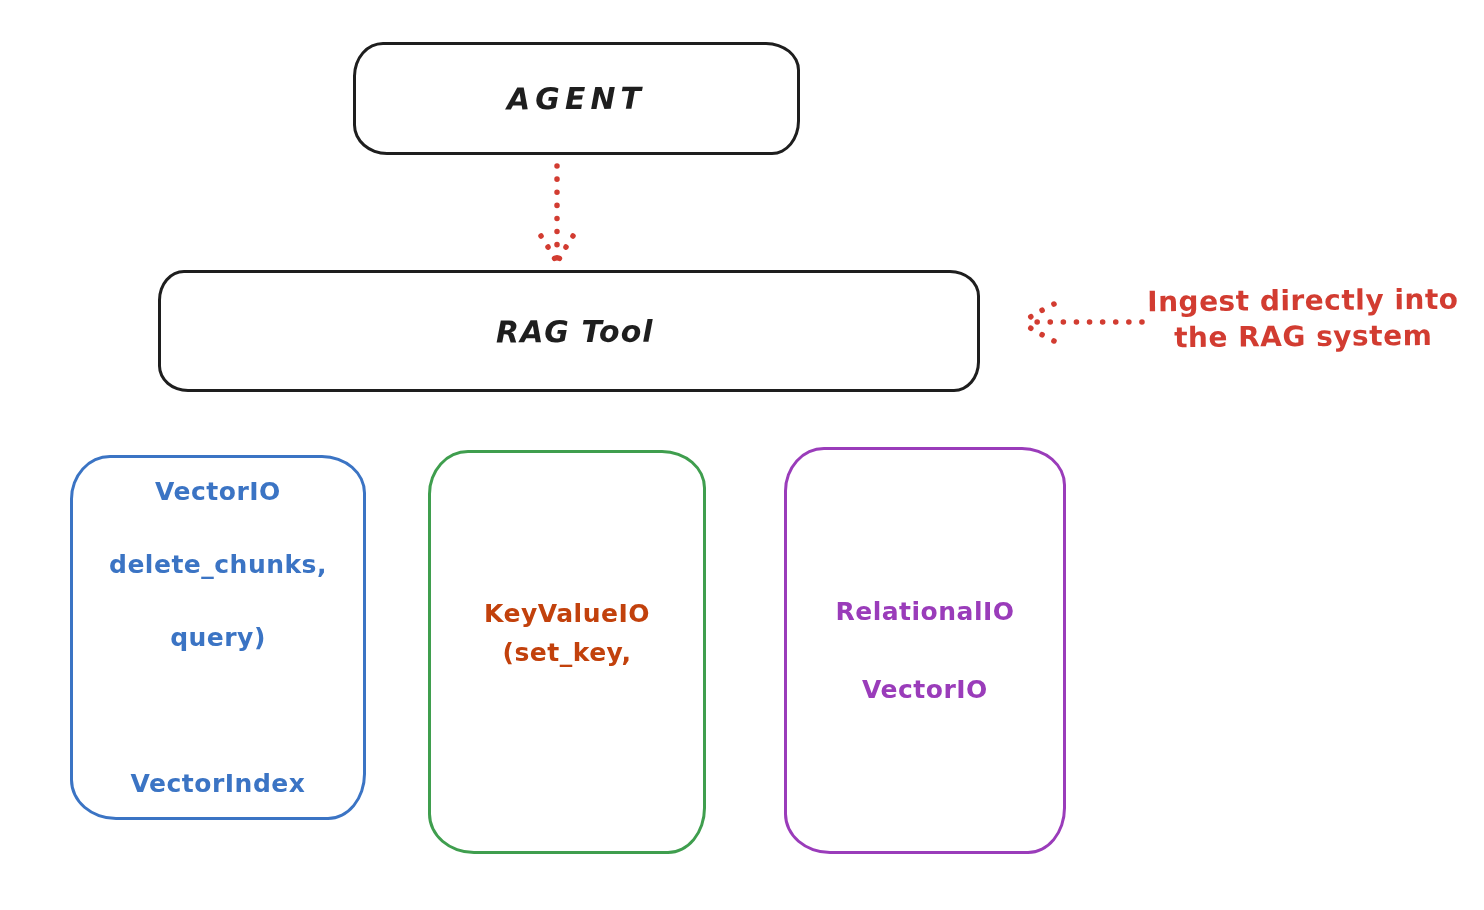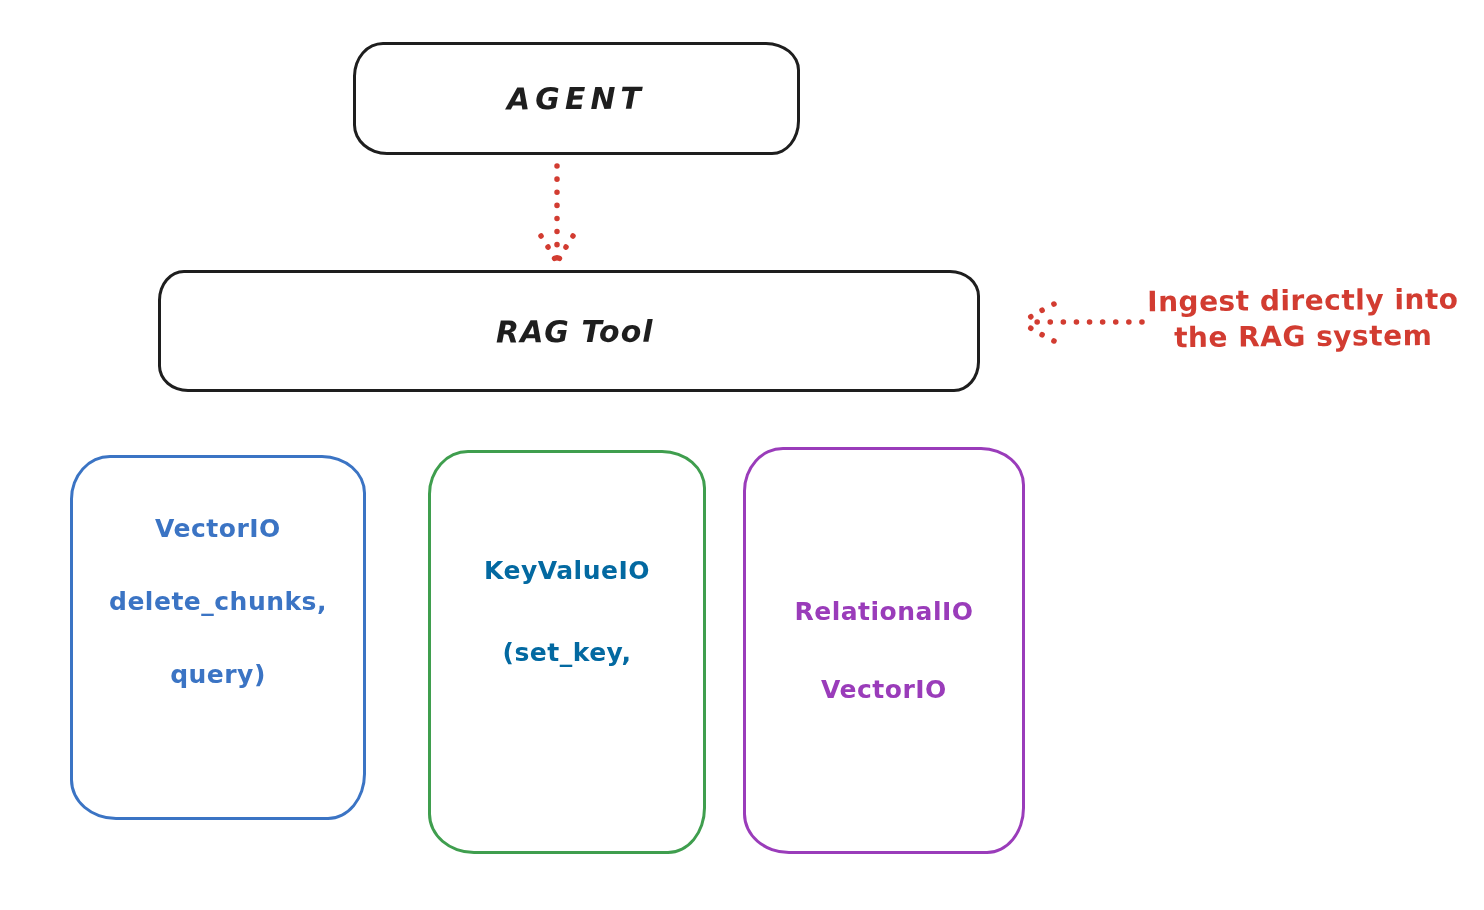--- a/index.html
+++ b/index.html
@@ -49,21 +49,21 @@
     align-items: center;
     justify-content: center;
     text-align: center;
     font-size: 25px;
     font-weight: 600;
     line-height: 39px;
     letter-spacing: 0.5px;
   }
   .card .gap { height: 39px; }
   .card-blue   { border-color: #3b74c4; color: #3b74c4; }
-  .card-green  { border-color: #3f9e4e; color: #0369a1; gap: 43px; }
+  .card-green  { border-color: #3f9e4e; color: #c2410c; }
   .card-purple { border-color: #9a3cba; color: #9a3cba; }
   .annotation {
     position: absolute;
     left: 1138px;
     top: 283px;
     width: 330px;
     text-align: center;
     color: #d23c31;
     font-size: 28px;
     font-weight: 700;
@@ -105,27 +105,28 @@
   <div class="annotation">
     <div>Ingest directly into</div>
     <div>the RAG system</div>
   </div>
 
   <div class="card card-blue" style="left:70px; top:455px; width:296px; height:365px;gap:34px;">
     <div>VectorIO</div>
     <div>delete_chunks,</div>
     <div>query)</div>
     <div class="gap"></div>
+    <div>VectorIndex</div>
   </div>
 
   <div class="card card-green" style="left:428px; top:450px; width:278px; height:404px;">
     <div>KeyValueIO</div>
     <div>(set_key,</div>
     <div class="gap"></div>
   </div>
 
-  <div class="card card-purple" style="left:743px; top:447px; width:282px; height:407px;">
+  <div class="card card-purple" style="left:784px; top:447px; width:282px; height:407px;">
     <div>RelationalIO</div>
     <div class="gap"></div>
     <div>VectorIO</div>
   </div>
 
 </div>
 
 </body></html>

